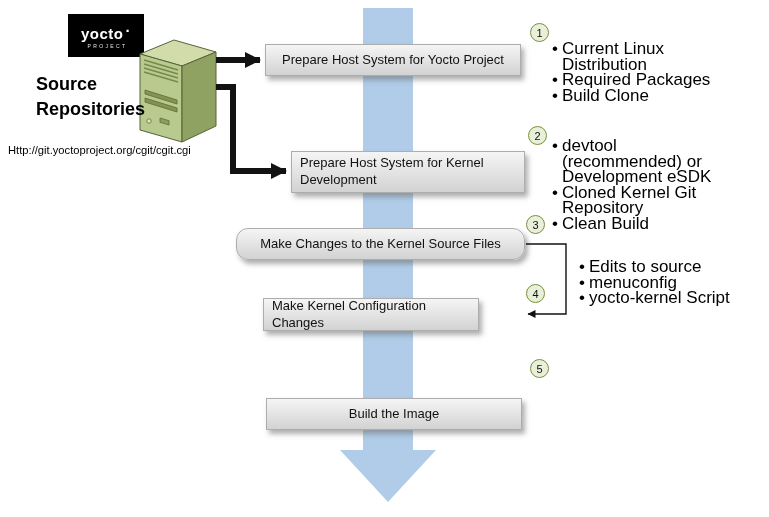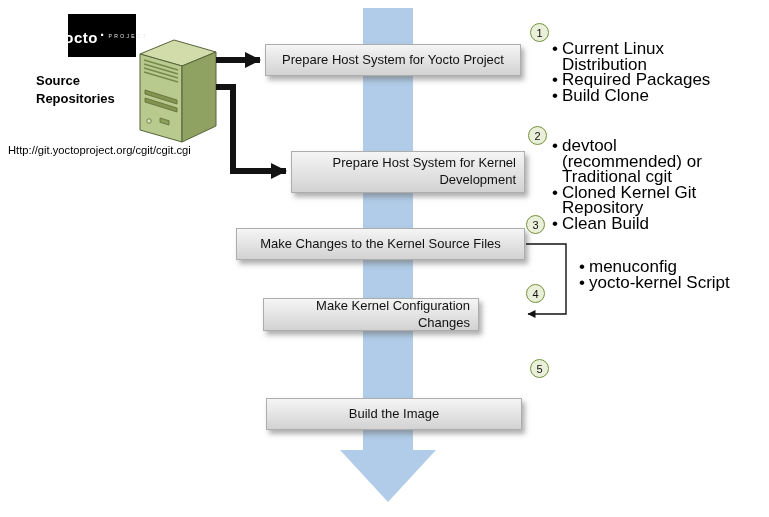--- a/index.html
+++ b/index.html
@@ -11,21 +11,21 @@
 
   
   #flow-arrow { position:absolute; left:0; top:0; z-index:0; pointer-events:none; }
 
   
   #connectors { position:absolute; left:0; top:0; z-index:3; pointer-events:none; }
 
   
   .step-box {
     position:absolute; z-index:2;
-    display:flex; align-items:center; justify-content:center; text-align:right;
+    display:flex; align-items:center; justify-content:center; text-align:left;
     font-size:13px; line-height:1.3; color:#111;
     background:linear-gradient(180deg,#f5f5f5 0%, #e2e2e2 55%, #d2d2d2 100%);
     border:1px solid #adadad;
     box-shadow:3px 4px 5px rgba(110,110,110,0.55);
     padding:2px 8px;
   }
 
   
   .badge {
     position:absolute; z-index:3;
@@ -38,28 +38,28 @@
   
   ul.bullets { position:absolute; z-index:2; list-style:none; }
   ul.bullets li {
     position:relative; padding-left:11px;
     font-size:17px; line-height:15.5px; color:#000;
   }
   ul.bullets li::before { content:"\2022"; position:absolute; left:1px; top:0; }
 
   
   .logo {
-    position:absolute; z-index:2; width:68px; height:43px; background:#000;
-    display:flex; flex-direction:row; align-items:center; justify-content:center;
+    position:absolute; z-index:2; width:76px; height:43px; background:#000;
+    display:flex; flex-direction:column; align-items:center; justify-content:center;
   }
   .logo-brand { color:#fff; font-size:15px; font-weight:bold; letter-spacing:0.5px; }
   .logo-dot { font-size:15px; vertical-align:3px; margin-left:2px; }
   .logo-sub { color:#e8e8e8; font-size:5px; letter-spacing:2.4px; margin-top:1px; margin-left:3px; }
 
-  .src-title { position:absolute; z-index:2; width:112px; font-size:13px; font-weight:bold; line-height:1.4; }
+  .src-title { position:absolute; z-index:2; width:112px; font-size:18px; font-weight:bold; line-height:1.4; }
   .src-url { position:absolute; z-index:2; font-size:11.2px; }
 
   #server-icon { position:absolute; z-index:2; }
 </style>
 </head>
 <body>
 
 <svg id="flow-arrow" width="769" height="517" viewBox="0 0 769 517">
   <polygon points="363,8 413,8 413,450 436,450 388,502 340,450 363,450" fill="#b0cce8"></polygon>
 </svg>
@@ -91,21 +91,21 @@
 
 <div class="src-title" style="left:36px; top:72px;">Source Repositories</div>
 <div class="src-url" style="left:8px; top:144px;">Http://git.yoctoproject.org/cgit/cgit.cgi</div>
 
 <div class="step-box" style="left:265px; top:44px; width:256px; height:32px;">
   <span>Prepare Host System for Yocto Project</span>
 </div>
 <div class="step-box" style="left:291px; top:151px; width:234px; height:42px;">
   <span>Prepare Host System for Kernel Development</span>
 </div>
-<div class="step-box" style="left:236px; top:228px; width:289px; height:32px;">
+<div class="step-box" style="left:236px; top:228px; width:289px; height:32px;border-radius:12px;">
   <span>Make Changes to the Kernel Source Files</span>
 </div>
 <div class="step-box" style="left:263px; top:298px; width:216px; height:33px;">
   <span>Make Kernel Configuration Changes</span>
 </div>
 <div class="step-box" style="left:266px; top:378px; width:256px; height:32px;margin-top:20px;">
   <span>Build the Image</span>
 </div>
 
 <div class="badge" style="left:530px; top:23px;">1</div>
@@ -113,25 +113,26 @@
 <div class="badge" style="left:526px; top:215px;">3</div>
 <div class="badge" style="left:526px; top:284px;">4</div>
 <div class="badge" style="left:530px; top:359px;">5</div>
 
 <ul class="bullets" style="left:551px; top:41px; width:200px;">
     <li>Current Linux Distribution</li>
     <li>Required Packages</li>
     <li>Build Clone</li>
   </ul>
 <ul class="bullets" style="left:551px; top:138px; width:170px;">
-    <li>devtool (recommended) or Traditional cgit</li>
+    <li>devtool (recommended) or Development eSDK</li>
     <li>Cloned Kernel Git Repository</li>
     <li>Clean Build</li>
   </ul>
 <ul class="bullets" style="left:578px; top:259px; width:170px;">
+    <li>Edits to source</li>
     <li>menuconfig</li>
     <li>yocto-kernel Script</li>
   </ul>
 <ul class="bullets" style="left:551px; top:376px; width:180px;">
   </ul>
 
 <svg id="connectors" width="769" height="517" viewBox="0 0 769 517">
   <defs>
     <marker id="bigArrow" markerUnits="userSpaceOnUse" markerWidth="18" markerHeight="18" refX="15" refY="9" orient="auto">
       <path d="M0,1 L16,9 L0,17 Z" fill="#121212"></path>

